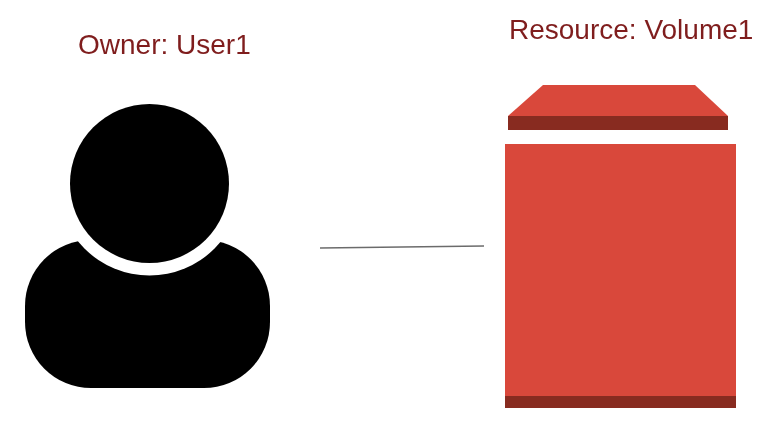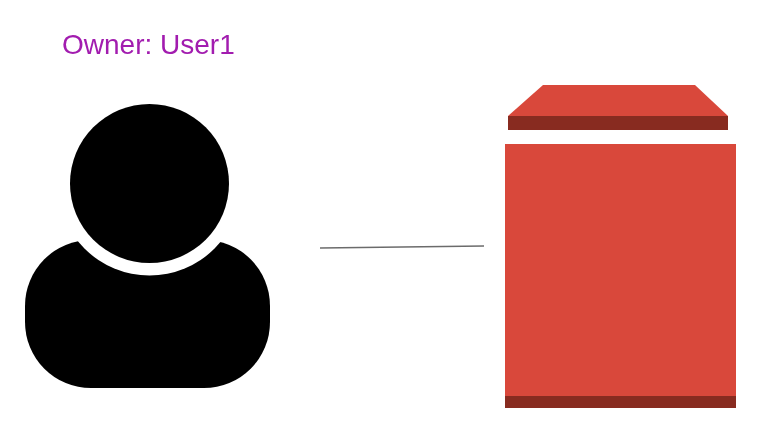--- a/index.html
+++ b/index.html
@@ -14,42 +14,44 @@
   }
   .diagram-svg {
     position: absolute;
     left: 0;
     top: 0;
     width: 768px;
     height: 445px;
   }
   .label {
     position: absolute;
-    color: #a21caf;
+    color: #7f1d1d;
     font-size: 28px;
     line-height: 1.1;
     white-space: nowrap;
     letter-spacing: 0px;
+    margin-left: 16px;
   }
   .label-owner {
     left: 62px;
     top: 30px;
   }
   .label-resource {
     left: 493px;
     top: 15px;
   }
 </style>
 </head>
 <body>
 
 <div class="canvas">
 
   <div class="label label-owner">Owner: User1</div>
 
+  <div class="label label-resource">Resource: Volume1</div>
 
   <svg class="diagram-svg" viewBox="0 0 768 445" xmlns="http://www.w3.org/2000/svg">
 
     <g>
       <rect x="25" y="240" width="245" height="148" rx="66" ry="66" fill="#000000"></rect>
       <circle cx="149.5" cy="183.5" r="92" fill="#ffffff"></circle>
       <circle cx="149.5" cy="183.5" r="79.5" fill="#000000"></circle>
     </g>
 
     <line x1="320" y1="248" x2="484" y2="246" stroke-width="1.4" stroke="#6b6b6b"></line>

